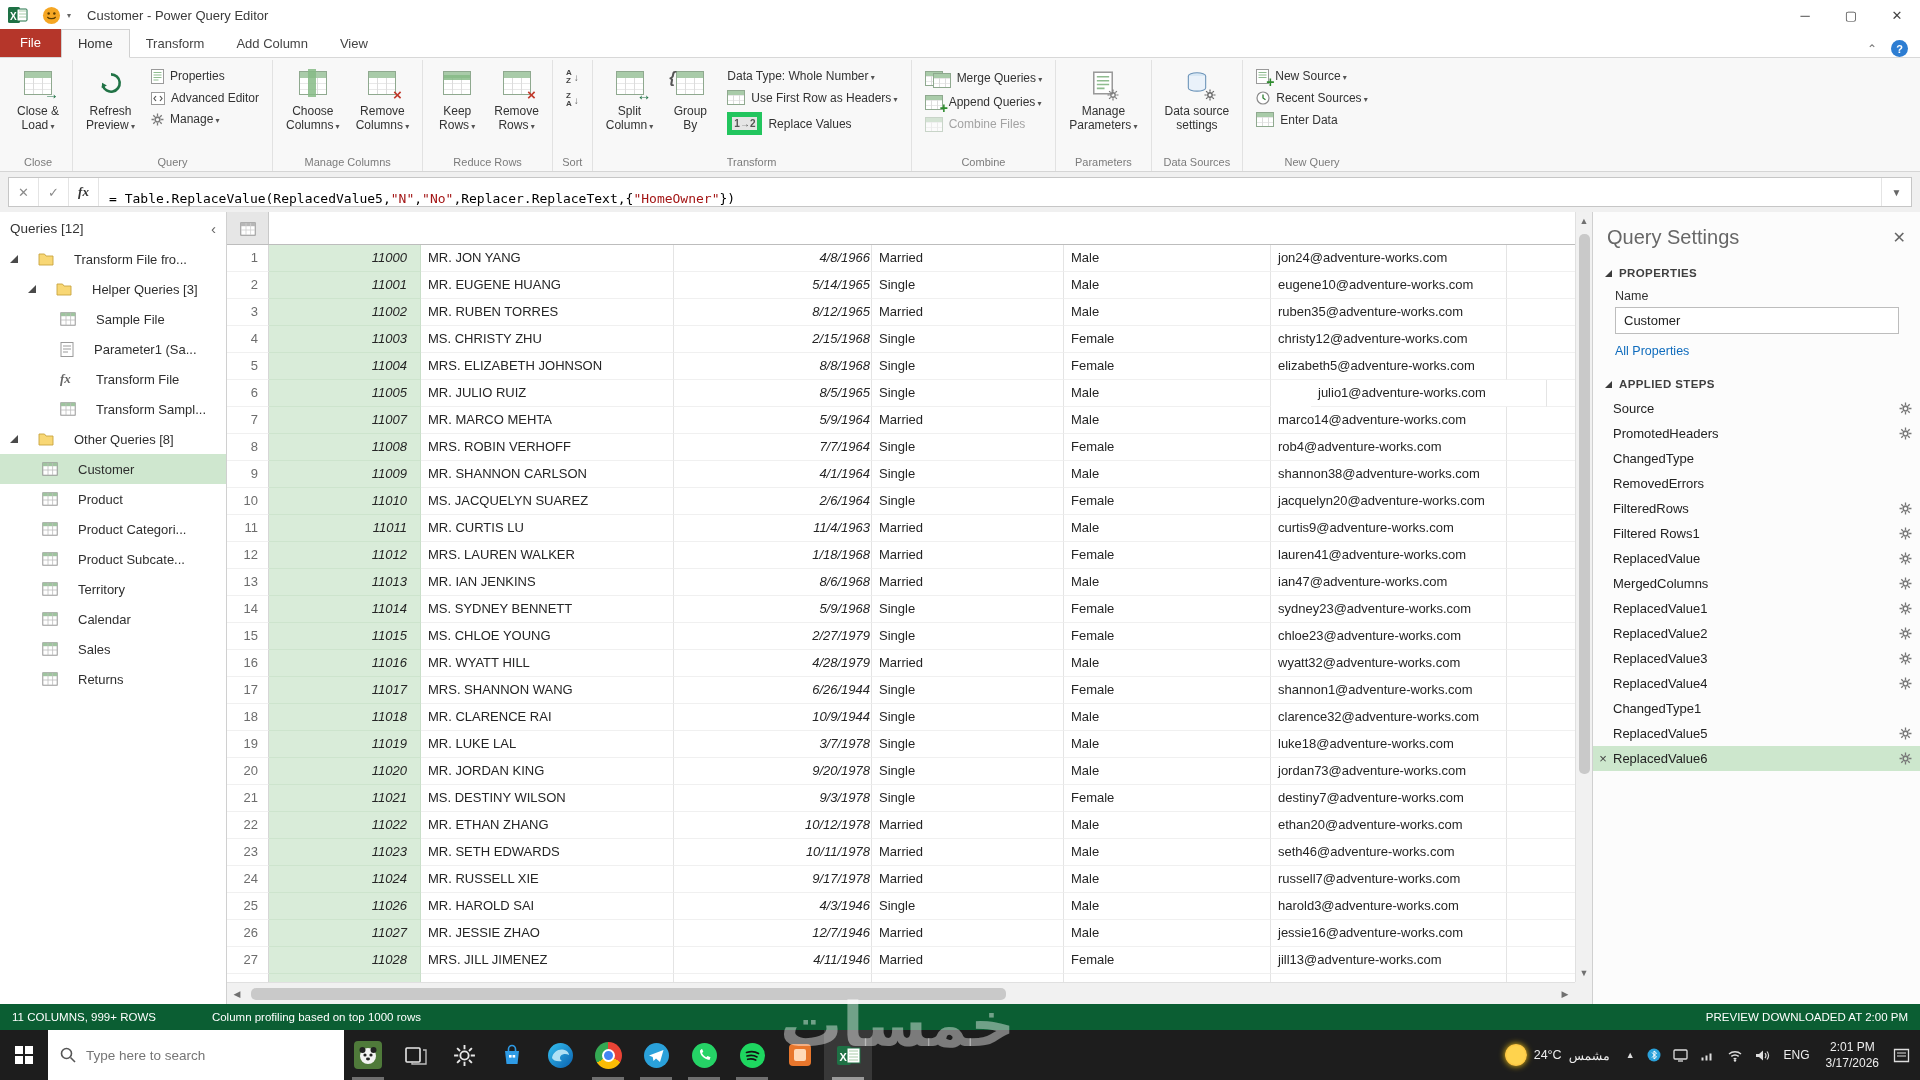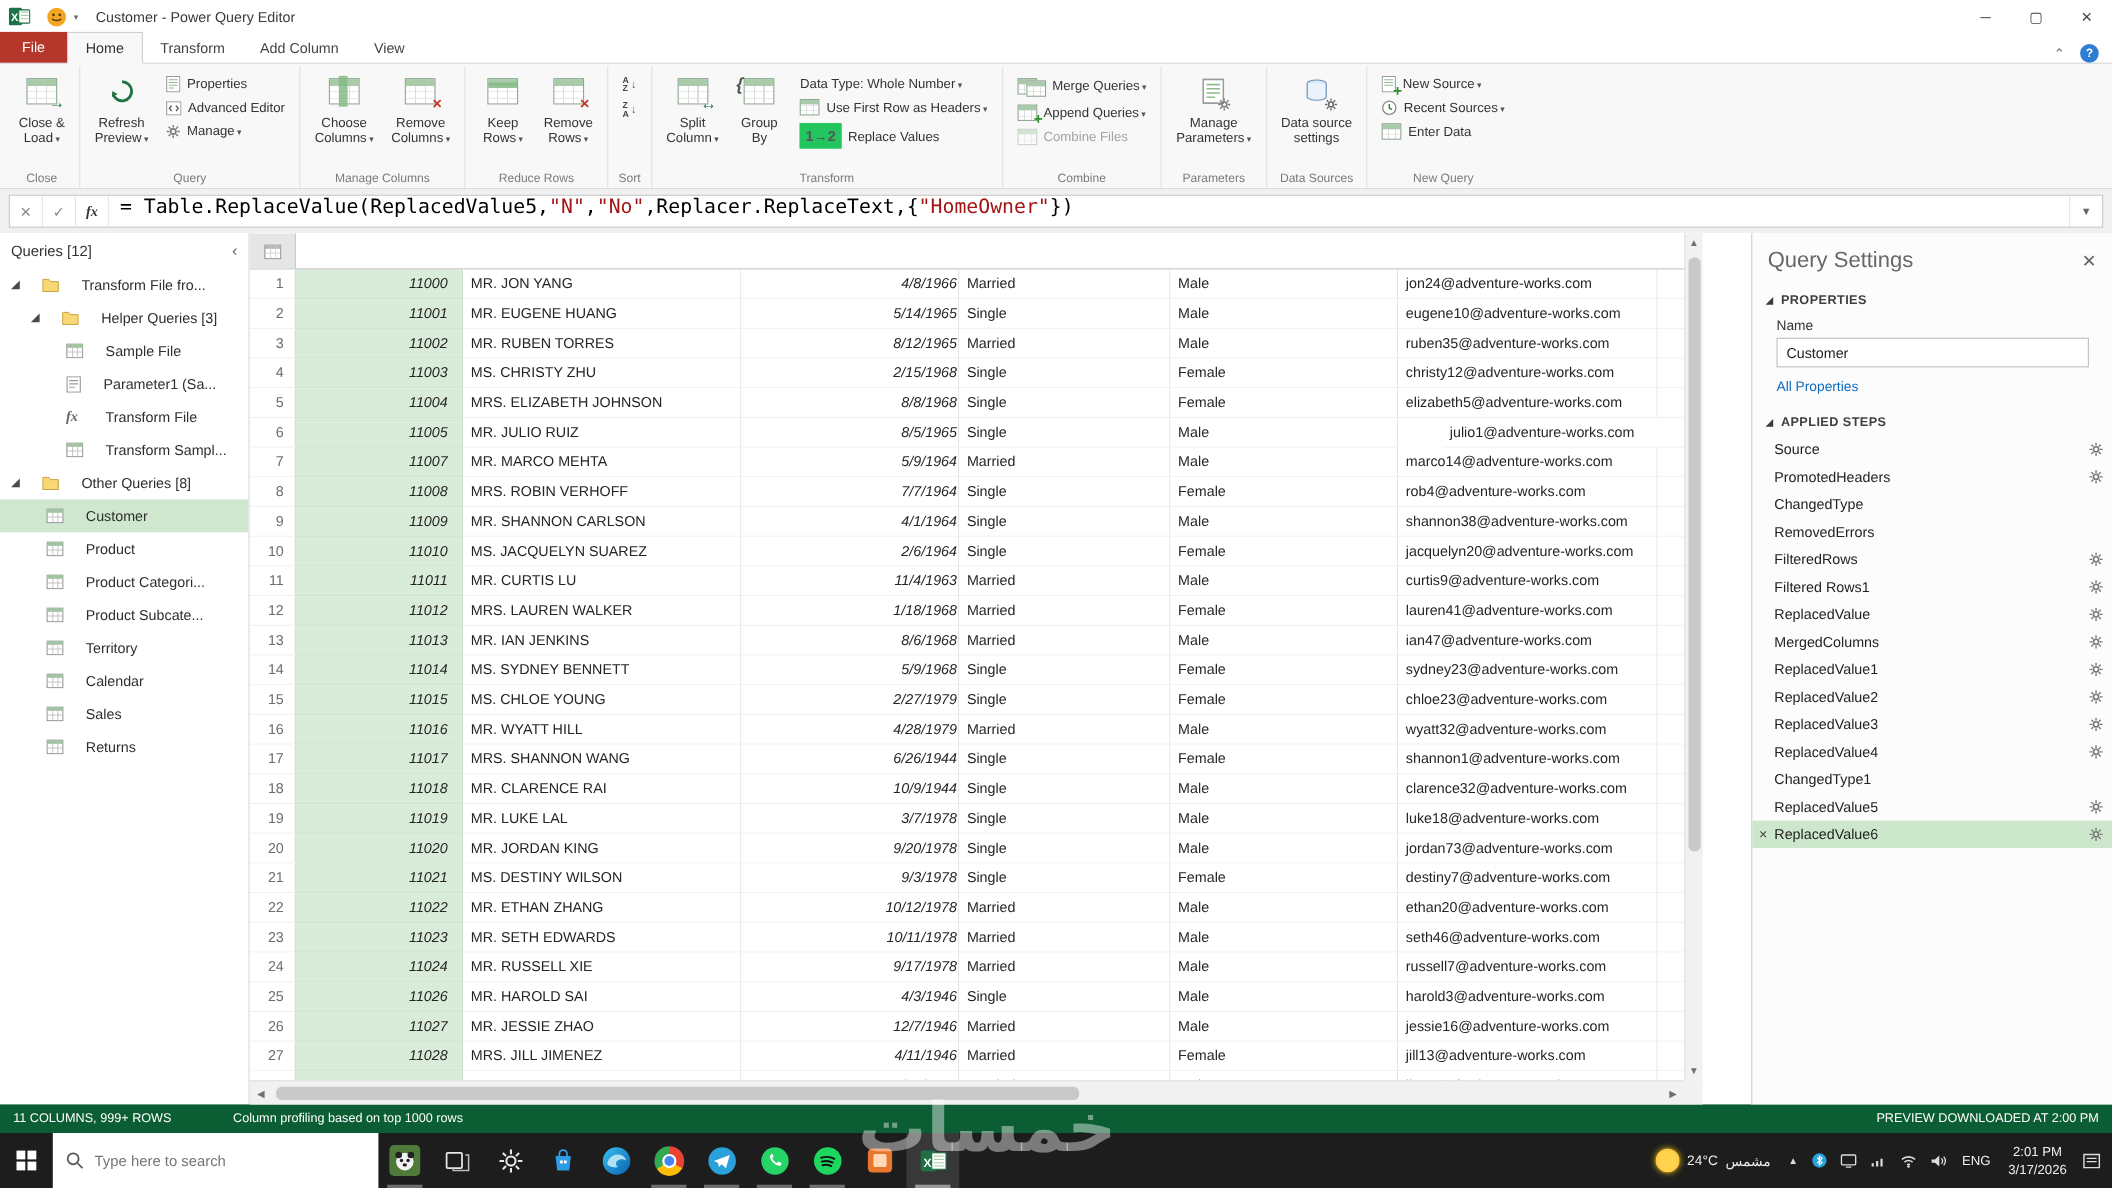--- a/index.html
+++ b/index.html
@@ -50,29 +50,29 @@
       repeating-linear-gradient(rgba(0,0,0,0) 0 4px,#e8e8e8 4px 5px);}
   .ovl{position:absolute;font-weight:bold;line-height:1;}
   .ovl-x{right:-5px;bottom:-4px;color:#c0392b;font-size:15px;}
   .ovl-arrow{right:-7px;bottom:-3px;color:#217346;font-size:15px;}
   .ovl-plus{right:-5px;bottom:-5px;color:#2e8b2e;font-size:14px;}
   .ovl-gear{right:-6px;bottom:-5px;}
   .col-hl{position:absolute;left:9px;top:1px;bottom:1px;width:8px;background:#86bb86;opacity:.85;}
   .row-hl{position:absolute;left:1px;right:1px;top:7px;height:5px;background:#86bb86;opacity:.85;}
   .sort-ic{display:flex;flex-direction:column;font-size:8px;font-weight:bold;color:#444;line-height:1;}
   .sort-arrow{color:#666;font-size:10px;margin-left:2px;}
-  .repl-ic{font-size:13px;font-weight:bold;color:#555;border:3px solid #22c55e;background:#22c55e;padding:1px 2px;}
+  .repl-ic{font-size:10px;font-weight:bold;color:#555;border:5px solid #22c55e;background:#e5e5e5;padding:1px 2px;}
   .fxsym{font-style:italic;font-family:"Liberation Serif",serif;font-weight:bold;color:#444;}
 
   
   .fbar-wrap{height:40px;background:#f0f0f0;padding:5px 8px;flex:0 0 40px;display:flex;}
   .fbar{flex:1;background:#fff;border:1px solid #c6c6c6;display:flex;align-items:stretch;}
   .fbtn{width:30px;display:flex;align-items:center;justify-content:center;color:#8a8a8a;font-size:13px;border-right:1px solid #e4e4e4;}
   .fbtn.fx{color:#333;}
-  .ftext{flex:1;display:flex;align-items:flex-start;padding-left:10px;font-family:"DejaVu Sans Mono",monospace;font-size:18px;color:#000;white-space:nowrap;overflow:hidden;}
+  .ftext{flex:1;display:flex;align-items:flex-end;padding-left:10px;font-family:"DejaVu Sans Mono",monospace;font-size:13px;color:#000;white-space:nowrap;overflow:hidden;}
   .ftext .str{color:#a31515;}
   .fexpand{width:30px;display:flex;align-items:center;justify-content:center;color:#666;font-size:10px;border-left:1px solid #e4e4e4;}
 
   
   .main{flex:1;display:flex;min-height:0;background:#fff;}
 
   
   .qpane{width:227px;flex:0 0 227px;border-right:1px solid #d0d0d0;display:flex;flex-direction:column;background:#fff;}
   .qpane-head{height:32px;display:flex;align-items:center;padding:0 10px;font-size:13.5px;color:#333;}
   .qpane-collapse{margin-left:auto;color:#666;font-size:15px;}
@@ -103,21 +103,21 @@
   .vscroll{position:absolute;top:0;bottom:22px;right:0;width:17px;background:#f1f1f1;border-left:1px solid #e0e0e0;display:flex;flex-direction:column;align-items:center;}
   .hscroll{position:absolute;left:0;right:17px;bottom:0;height:22px;background:#f1f1f1;border-top:1px solid #e0e0e0;display:flex;align-items:center;}
   .sb-arrow{color:#707070;font-size:9px;flex:0 0 auto;display:flex;align-items:center;justify-content:center;}
   .vscroll .sb-arrow{height:18px;width:17px;}
   .hscroll .sb-arrow{width:20px;height:22px;}
   .vthumb{width:11px;background:#c9c9c9;border-radius:5px;flex:0 0 auto;}
   .hthumb{height:12px;background:#c9c9c9;border-radius:5px;flex:0 0 auto;}
   .sb-corner{position:absolute;right:0;bottom:0;width:17px;height:22px;background:#f1f1f1;}
 
   
-  .spane{width:328px;flex:0 0 328px;border-left:1px solid #d0d0d0;background:#fcfcfc;display:flex;flex-direction:column;position:relative;margin-left:44px;}
+  .spane{width:328px;flex:0 0 328px;border-left:1px solid #d0d0d0;background:#fcfcfc;display:flex;flex-direction:column;position:relative;}
   .spane-title{display:flex;align-items:center;padding:14px 14px 10px 14px;}
   .spane-title h1{font-size:20px;font-weight:normal;color:#676767;}
   .spane-close{margin-left:auto;color:#666;font-size:16px;}
   .sec-head{display:flex;align-items:center;padding:8px 14px 4px 12px;}
   .sec-tri{width:0;height:0;border-left:7px solid transparent;border-bottom:7px solid #3b3b3b;margin-right:7px;}
   .sec-label{font-size:11.5px;font-weight:bold;color:#3f3f3f;letter-spacing:.4px;}
   .prop-name-label{padding:6px 14px 4px 22px;font-size:12.5px;color:#333;}
   .prop-input{margin:0 14px 0 22px;width:284px;height:27px;border:1px solid #bdbdbd;padding:0 8px;font-size:13px;color:#222;font-family:"Liberation Sans",sans-serif;background:#fff;}
   .all-props{padding:10px 14px 6px 22px;font-size:12.5px;color:#0f6cbd;}
   .steps{margin-top:2px;}

